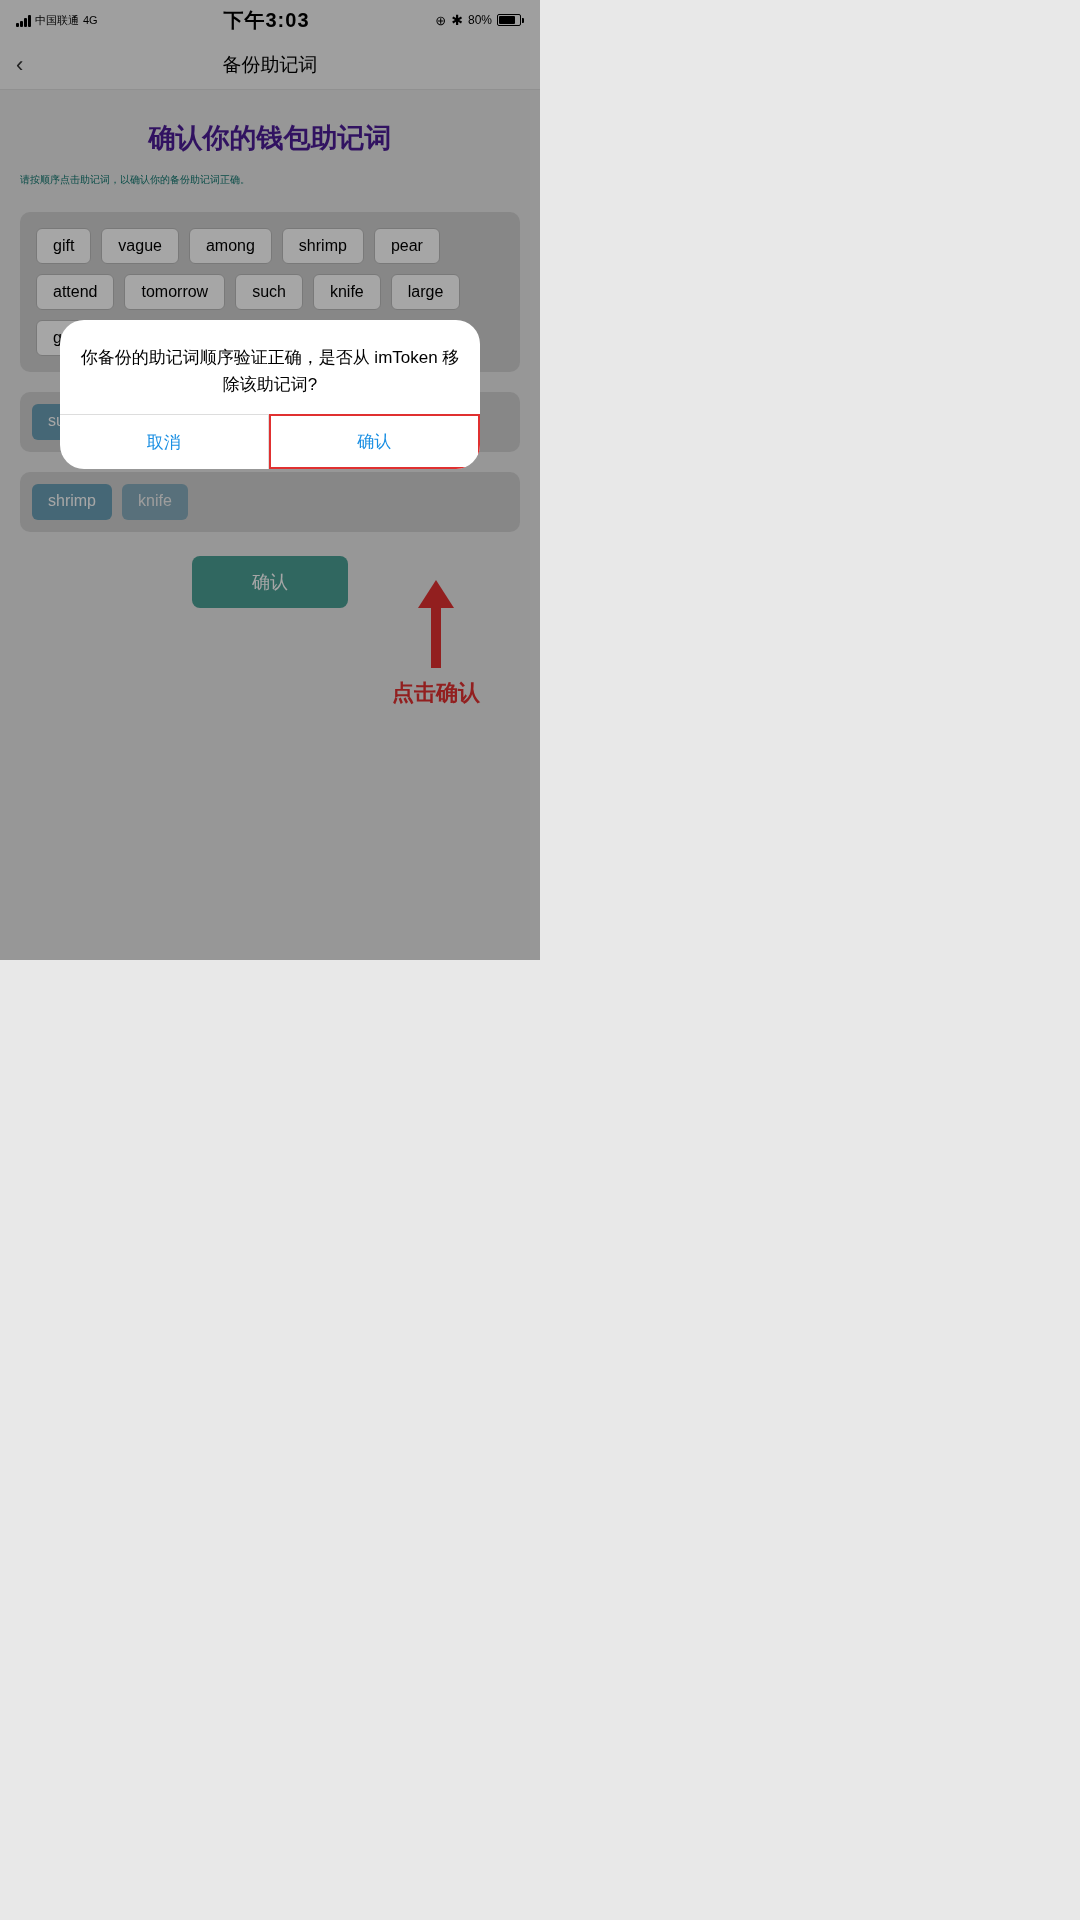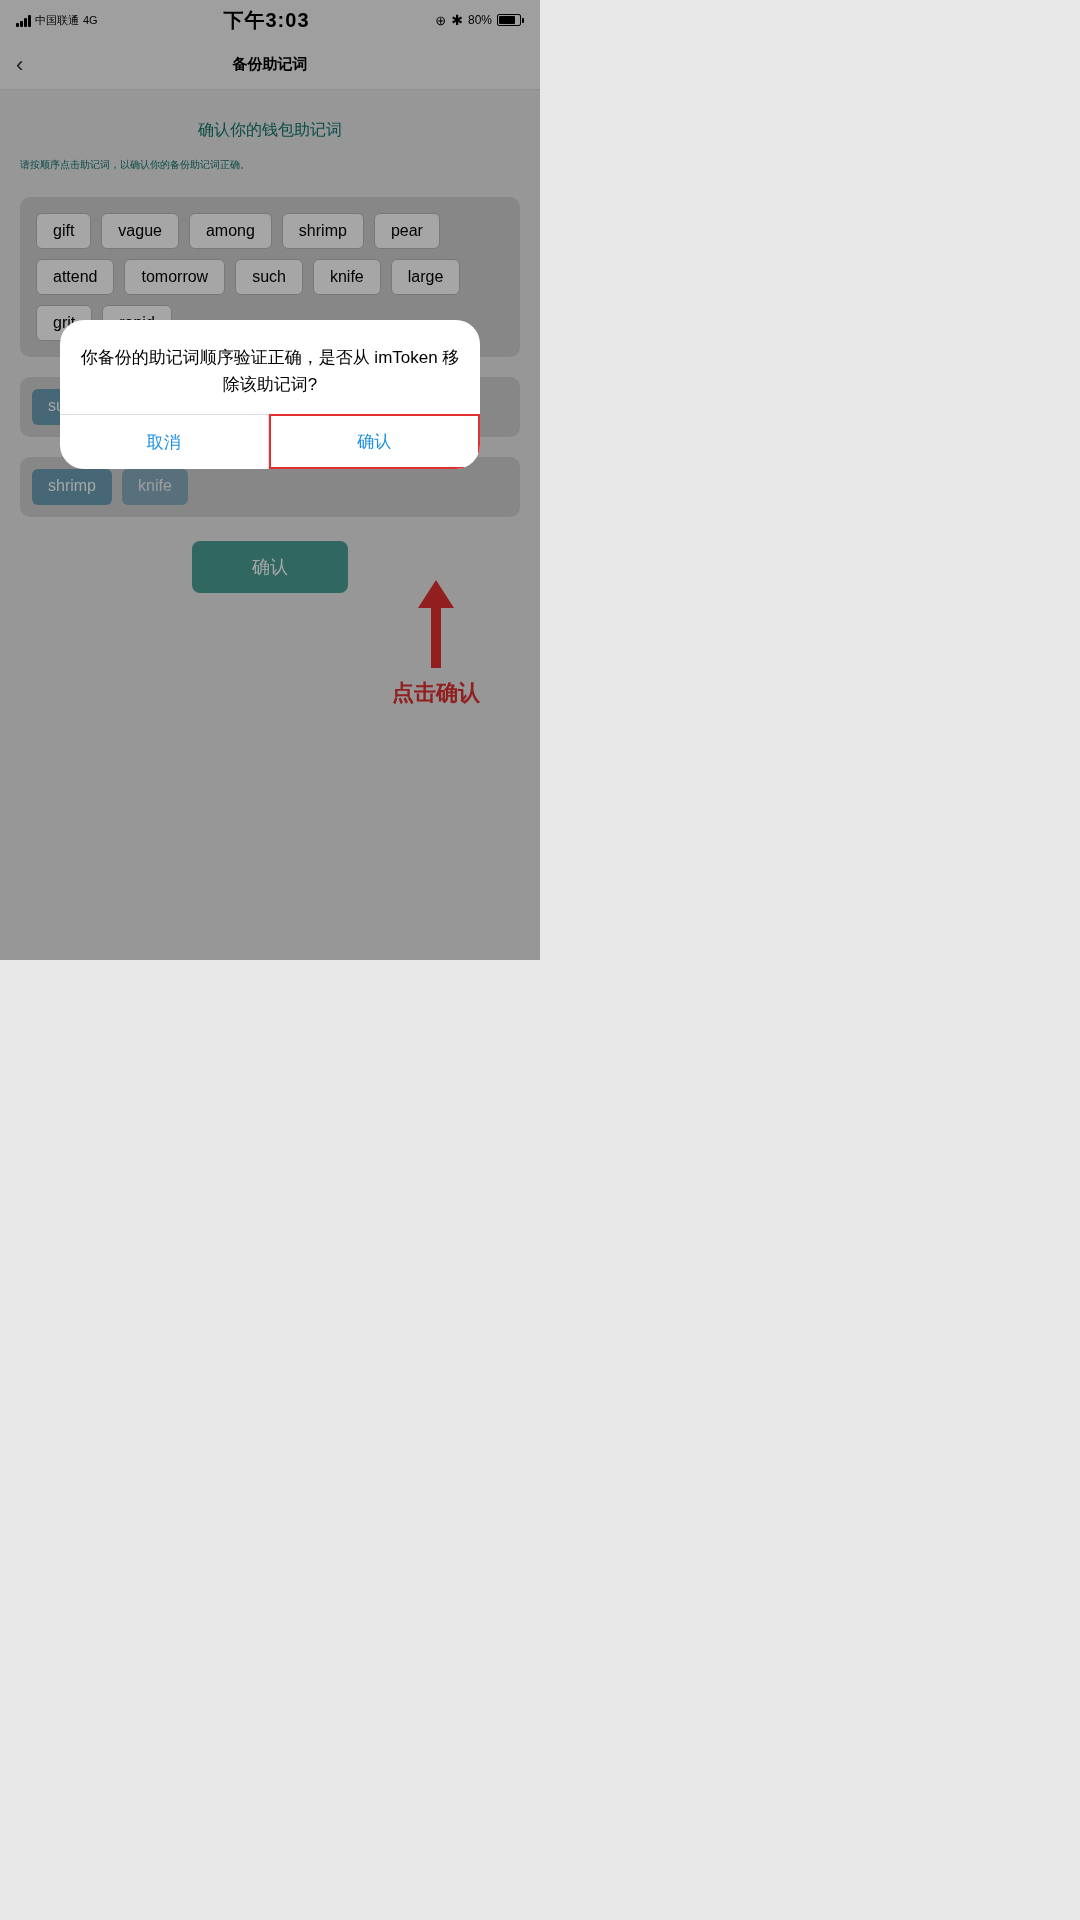--- a/index.html
+++ b/index.html
@@ -103,38 +103,38 @@
 
     .nav-back {
       position: absolute;
       left: 16px;
       font-size: 22px;
       color: #333;
       cursor: pointer;
     }
 
     .nav-title {
-      font-size: 15px;
-      font-weight: 700;
+      font-size: 19px;
+      font-weight: 400;
       color: #000;
       text-align: right;
     }
 
     
     .main-content {
       background: #e8e8e8;
       padding: 30px 20px 20px;
       position: relative;
     }
 
     .page-title {
       text-align: center;
-      font-size: 16px;
-      font-weight: 400;
-      color: #0f766e;
+      font-size: 27px;
+      font-weight: 700;
+      color: #4c1d95;
       margin-bottom: 16px;
     }
 
     .page-subtitle {
       font-size: 10px;
       color: #0f766e;
       margin-bottom: 24px;
       line-height: 1.6;
     }
 

